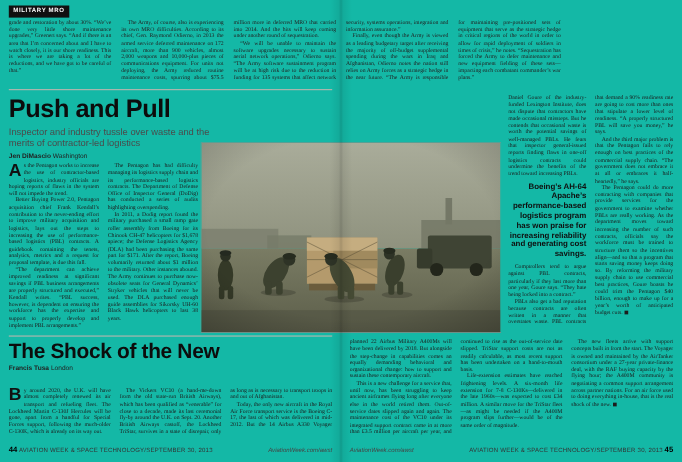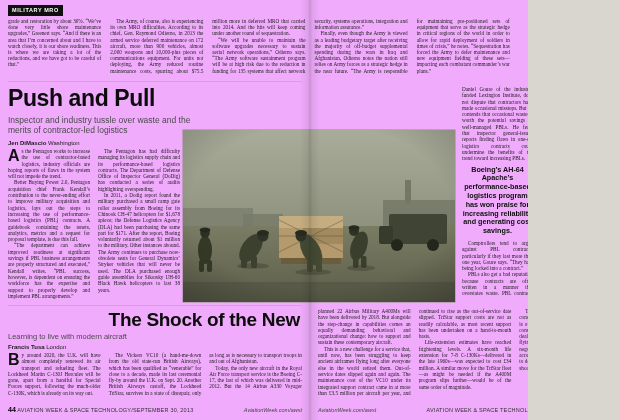--- a/index.html
+++ b/index.html
@@ -1,19 +1,19 @@
 <!DOCTYPE html>
 <html><head>
 <meta charset="utf-8">
 <style>
   * { box-sizing: border-box; margin: 0; padding: 0; }
   html, body { width: 620px; height: 420px; overflow: hidden; }
   body { background: #d8d6ce; font-family: "Liberation Serif", serif; }
 
-  #spread { position: relative; width: 528px; height: 420px; background: #f0abfc; overflow: hidden; }
+  #spread { position: relative; width: 620px; height: 420px; background: #14b8a6; overflow: hidden; }
   .abs { position: absolute; }
 
   .tag { left: 8px; top: 5px; background: #101010; color: #fff;
          font: bold 5.5px/1.7 "Liberation Sans", sans-serif; padding: 1px 4px; letter-spacing: .6px; }
 
   .topstrip { left: 8px; top: 18px; width: 604px; height: 60px;
               column-count: 6; column-gap: 9px; column-fill: auto;
               font-size: 5.2px; line-height: 6.2px; text-align: justify; color: #222; overflow: hidden; }
   .topstrip p { text-indent: 6px; }
   .topstrip p:first-child { text-indent: 0; }
@@ -35,28 +35,28 @@
   .cols2 { column-count: 2; column-gap: 8px; }
   .cols3 { column-count: 3; column-gap: 8px; }
 
   .left-body  { left: 8px;  top: 148px; width: 172px; height: 154px; }
   .right-body { left: 462px; top: 86px;  width: 150px; height: 216px; }
 
   .dropcap::first-letter { float: left; font: bold 16px/13px "Liberation Sans", sans-serif;
                            padding: 1px 2px 0 0; color: #111; }
 
   .pull-quote { font: bold 7.2px/8.8px "Liberation Sans", sans-serif; color: #0f0f0f;
-                margin: 4px 0; break-inside: avoid; text-align: center; }
+                margin: 4px 0; break-inside: avoid; text-align: right; }
 
   .photo { left: 183px; top: 130px; width: 272px; height: 172px; z-index: 3;
            box-shadow: 0 0 0 0.5px #8f8d85; }
   .photo svg { display: block; }
 
   .bottom-head { left: 8px; top: 310px; width: 292px; }
-  .headline2 { font: bold 19px/1 "Liberation Sans", sans-serif; color: #0c0c0c; letter-spacing: -0.3px; text-align: right; }
+  .headline2 { font: bold 19px/1 "Liberation Sans", sans-serif; color: #0c0c0c; letter-spacing: -0.3px; }
   .deck2 { margin-top: 3px; font: 7.5px/9px "Liberation Sans", sans-serif; color: #4b4b4b; }
   .byline2 { margin-top: 3px; font: 6px/7px "Liberation Sans", sans-serif; color: #222; }
   .byline2 .name { font-weight: bold; }
 
   .bottom-left-body  { left: 8px;   top: 352px; width: 294px; height: 50px; }
   .bottom-right-body { left: 318px; top: 308px; width: 294px; height: 94px; }
 
   .footer { top: 406px; width: 294px; display: flex; justify-content: space-between;
             align-items: baseline; font: 5.5px "Liberation Sans", sans-serif; color: #333; }
   .footer-left { left: 8px; }
@@ -182,21 +182,20 @@
     <p>Comptrollers tend to argue against PBL contracts, particularly if they last more than one year, Goure says. “They hate being locked into a contract.”</p>
     <p>PBLs also get a bad reputation because contracts are often written in a manner that overstates waste. PBL contracts that demand a 90% readiness rate are going to cost more than ones that stipulate a lower level of readiness. “A properly structured PBL will save you money,” he says.</p>
     <p>And the third major problem is that the Pentagon fails to rely enough on best practices of the commercial supply chain. “The government does not embrace it at all or embraces it half-heartedly,” he says.</p>
     <p>The Pentagon could do more contracting with companies that provide services for the government to examine whether PBLs are really working. As the department moves toward increasing the number of such contracts, officials say the workforce must be trained to structure them so the incentives align—and so that a program that starts saving money keeps doing so. By reforming the military supply chain to use commercial best practices, Goure boasts he could trim the Pentagon $40 billion, enough to make up for a year’s worth of anticipated budget cuts. ◼</p>
   </div>
 
   <div class="abs rule rule2"></div>
 
   <div class="abs bottom-head">
     <div class="headline2">The Shock of the New</div>
-    <div class="deck2">Learning to live with modern aircraft</div>
     <div class="byline2">
       <span class="name">Francis Tusa</span>
       <span>London</span>
     </div>
   </div>
 
   <div class="abs bodytext cols3 bottom-left-body">
     <p class="dropcap">By around 2020, the U.K. will have almost completely renewed its air transport and refueling fleet. The Lockheed Martin C-130J Hercules will be gone, apart from a handful for Special Forces support, following the much-older C-130K, which is already on its way out.</p>
     <p>The Vickers VC10 (a hand-me-down from the old state-run British Airways), which has been qualified as “venerable” for close to a decade, made its last ceremonial fly-by around the U.K. on Sept. 20. Another British Airways castoff, the Lockheed TriStar, survives in a state of disrepair, only as long as is necessary to transport troops in and out of Afghanistan.</p>
     <p>Today, the only new aircraft in the Royal Air Force transport service is the Boeing C-17, the last of which was delivered in mid-2012. But the 14 Airbus A330 Voyager tanker-transports should all be in place by the end of the decade, and 21 of the</p>

